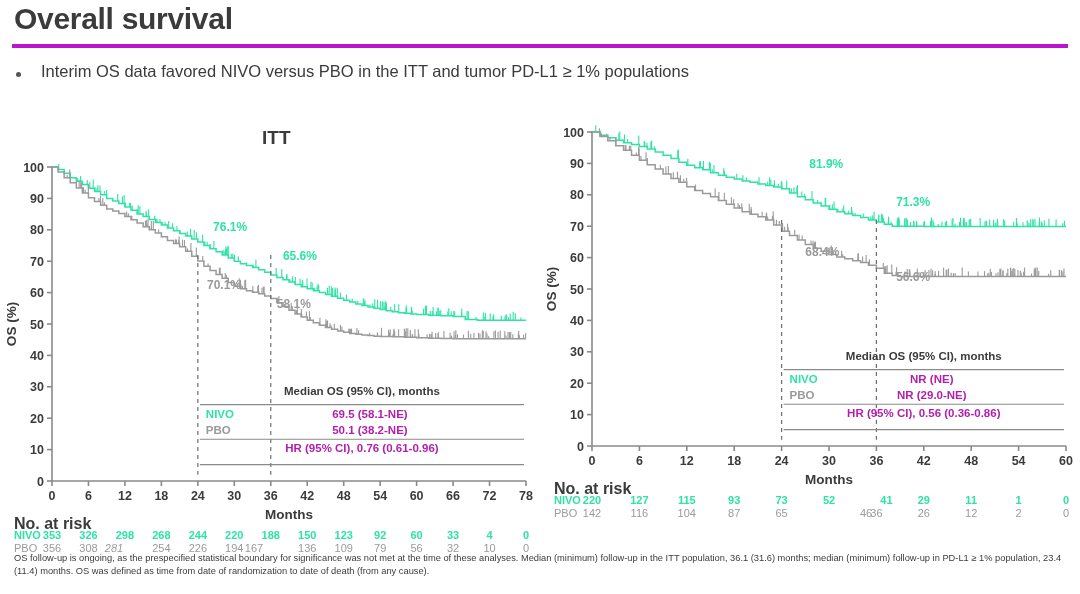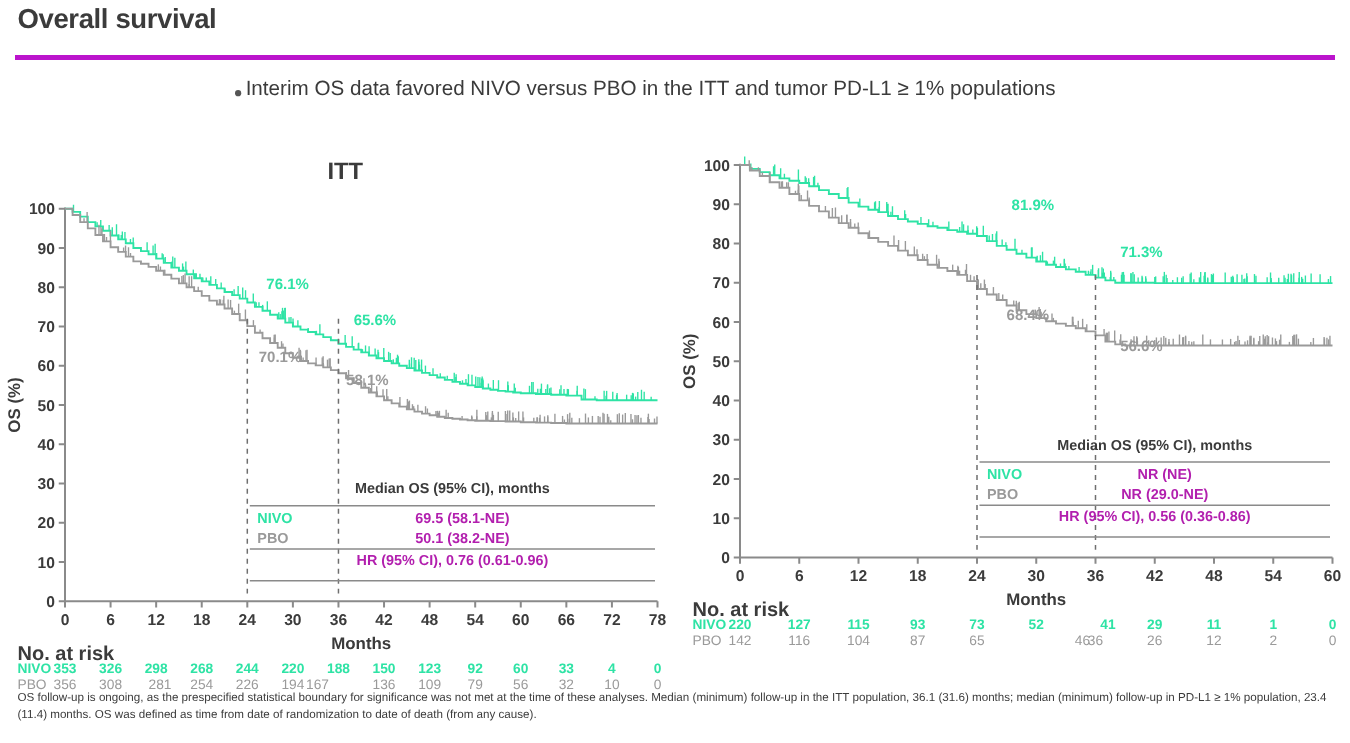--- a/index.html
+++ b/index.html
@@ -6,30 +6,30 @@
   body{
     width:1080px;height:594px;background:#ffffff;
     font-family:"Liberation Sans",sans-serif;
     color:#333333;overflow:hidden;position:relative;
   }
   #slide{position:absolute;inset:0;}
 
   
   #slide-title{
     position:absolute;left:14px;top:2px;
-    font-size:22px;font-weight:bold;color:#3b3b3b;
+    font-size:30px;font-weight:bold;color:#3b3b3b;
     letter-spacing:-0.3px;
   }
   #title-rule{
     position:absolute;left:12px;top:44px;width:1056px;height:4px;
     background:#bb14cc;
   }
   #bullet-row{
     position:absolute;left:16px;top:62px;width:1000px;
-    display:flex;align-items:flex-start;gap:4px;justify-content:center;
+    display:flex;align-items:flex-start;gap:20px;
   }
   #bullet-dot{
     width:5px;height:5px;border-radius:50%;background:#555;
     margin-top:10px;flex:0 0 auto;
   }
   #bullet-text{font-size:16.5px;color:#3b3b3b;line-height:1.2;}
 
   
   .panel{position:absolute;top:92px;width:540px;height:450px;}
   #panel-itt{left:0px;margin-top:35px;}
@@ -487,21 +487,21 @@
             <span class="risk-cell nivo-c" style="left: 380.154px;">92</span>
             <span class="risk-cell nivo-c" style="left: 416.615px;">60</span>
             <span class="risk-cell nivo-c" style="left: 453.077px;">33</span>
             <span class="risk-cell nivo-c" style="left: 489.538px;">4</span>
             <span class="risk-cell nivo-c" style="left: 526px;">0</span>
           </div>
           <div class="risk-row pbo">
             <span class="risk-lbl pbo-c">PBO</span>
             <span class="risk-cell pbo-c" style="left: 52px;">356</span>
             <span class="risk-cell pbo-c" style="left: 88.4615px;">308</span>
-            <span class="risk-cell pbo-c" style="left: 128px;">281</span>
+            <span class="risk-cell pbo-c" style="left: 114px; font-style: italic;">281</span>
             <span class="risk-cell pbo-c" style="left: 161.385px;">254</span>
             <span class="risk-cell pbo-c" style="left: 197.846px;">226</span>
             <span class="risk-cell pbo-c" style="left: 234.308px;">194</span>
             <span class="risk-cell pbo-c" style="left: 254px;">167</span>
             <span class="risk-cell pbo-c" style="left: 307.231px;">136</span>
             <span class="risk-cell pbo-c" style="left: 343.692px;">109</span>
             <span class="risk-cell pbo-c" style="left: 380.154px;">79</span>
             <span class="risk-cell pbo-c" style="left: 416.615px;">56</span>
             <span class="risk-cell pbo-c" style="left: 453.077px;">32</span>
             <span class="risk-cell pbo-c" style="left: 489.538px;">10</span>

